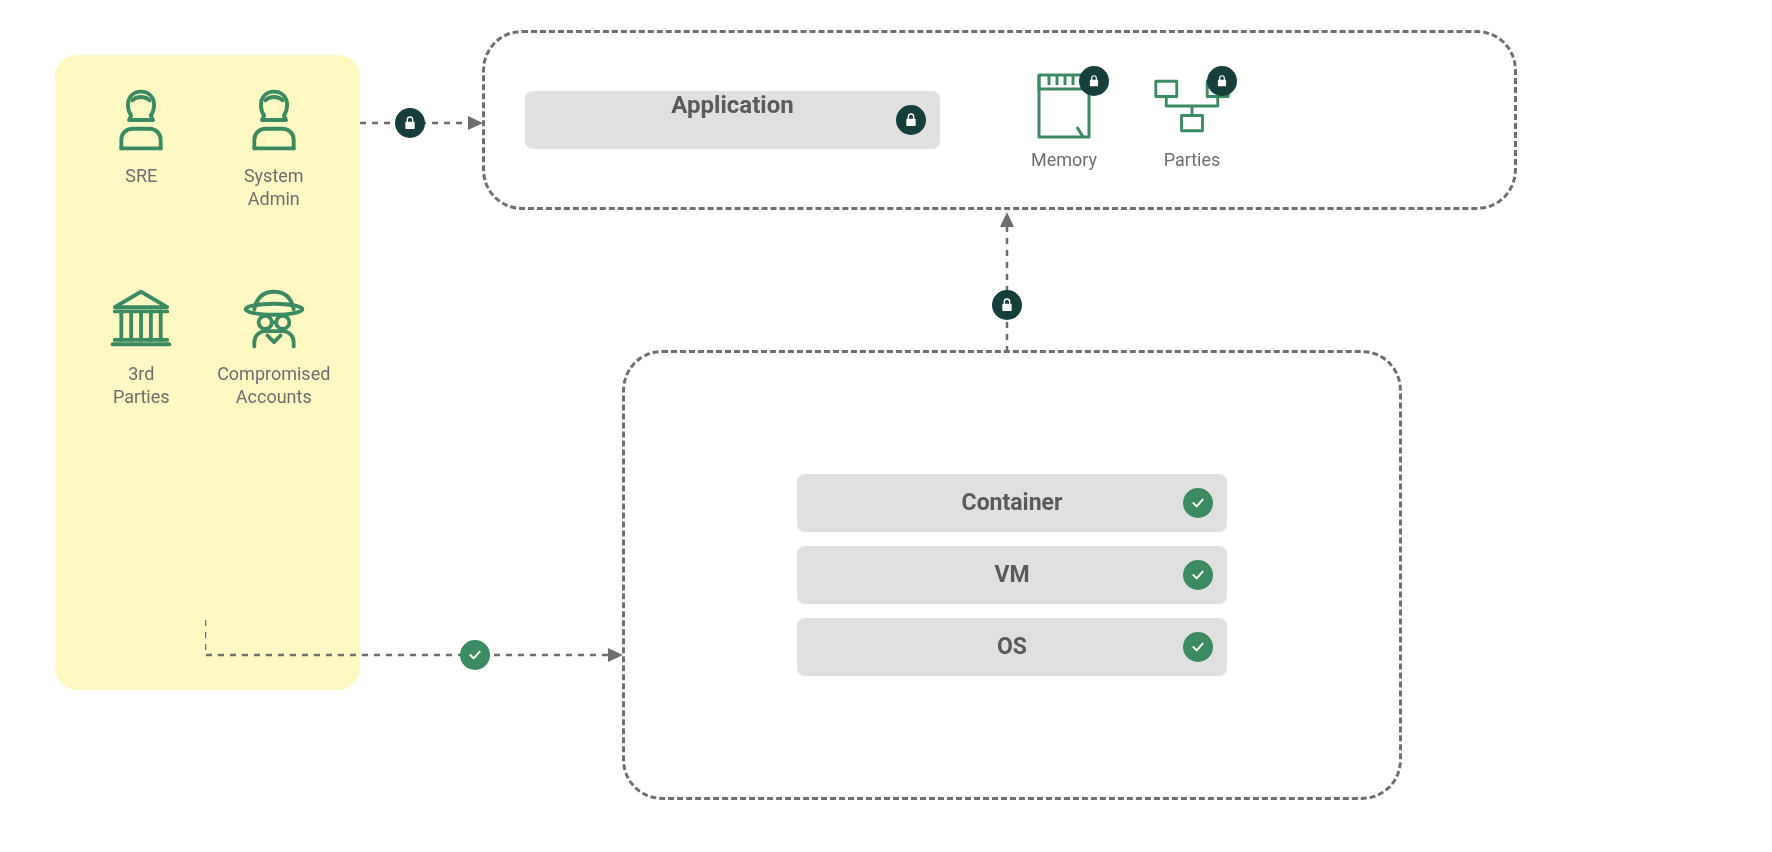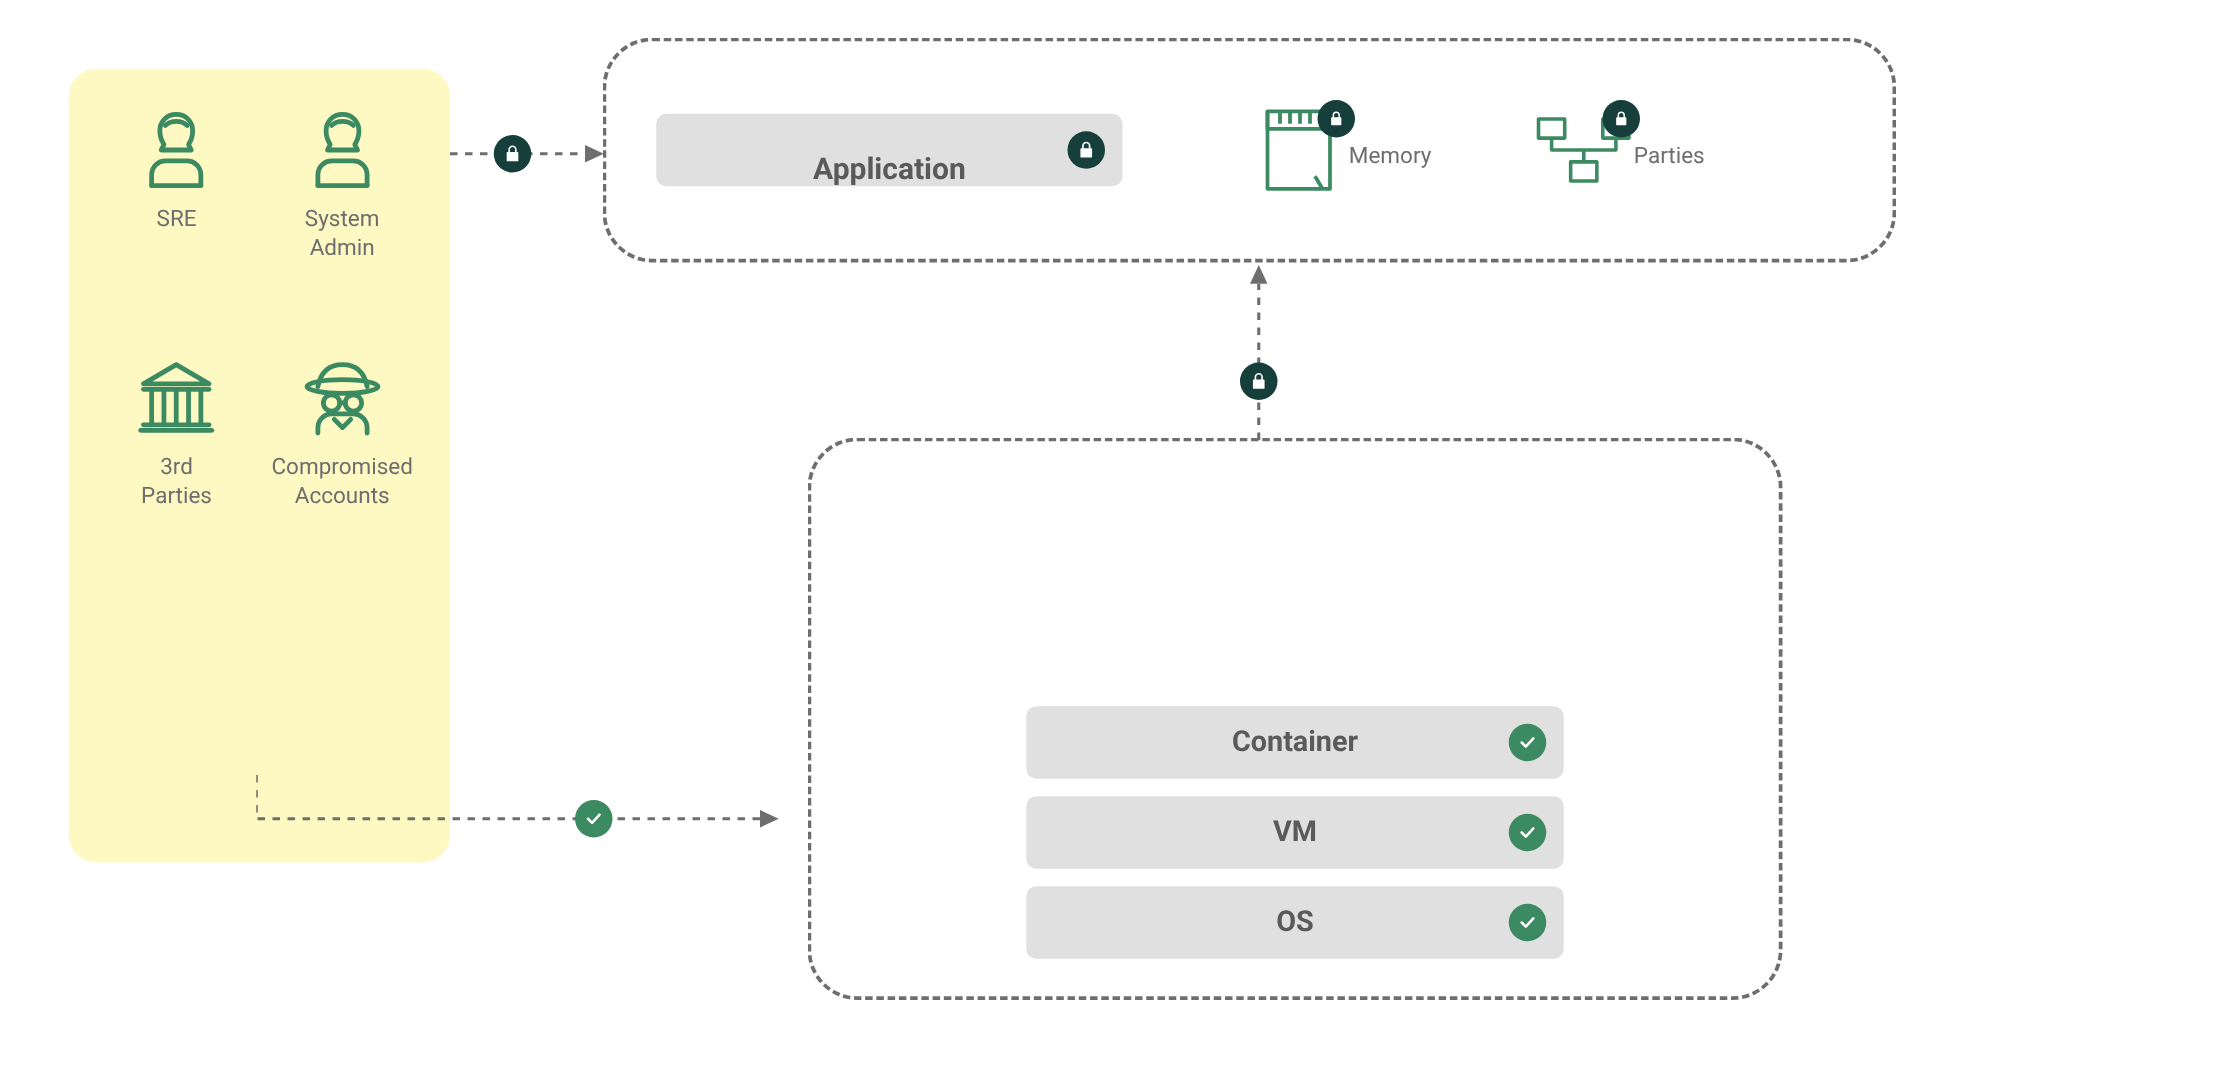--- a/index.html
+++ b/index.html
@@ -51,70 +51,71 @@
     left: 482px;
     top: 30px;
     width: 1035px;
     height: 180px;
     display: flex;
     align-items: center;
     padding: 0 40px;
   }
   .app-chip {
     position: relative;
-    width: 373px;
+    width: 415px;
     height: 58px;
     background: #e0e0e0;
     border-radius: 8px;
     display: flex;
-    align-items: flex-end;
+    align-items: flex-start;
     justify-content: center;
     font-weight: 700;
     font-size: 24px;
     color: #5a5a5a;
     margin-right: 60px;
   }
   .chip-lock {
     position: absolute;
     right: 14px;
     top: 50%;
     transform: translateY(-50%);
   }
   .resource-item {
     display: flex;
-    align-items: center;
-    margin: 0 41px;
+    flex-direction: column;
+    align-items: center;
+    margin: 0 24px;
     text-align: left;
   }
   .resource-icon-wrap {
     position: relative;
     width: 80px;
     height: 70px;
     display:flex;
     align-items:center;
     justify-content:center;
   }
   .resource-label {
     font-size: 18px;
     color: #6e6e6e;
     margin-top: 8px;
   }
   .resource-lock {
     position:absolute;
     right:-5px; top:-5px;
   }
   .bottom-box {
-    left: 646px;
+    left: 622px;
     top: 350px;
     width: 780px;
     height: 450px;
     display: flex;
     flex-direction: column;
     align-items: center;
-    justify-content: flex-end;
+    justify-content: center;
     gap: 14px;
     padding: 30px 80px;
   }
   .stack-chip {
     position: relative;
     width: 430px;
     min-height: 58px;
     background: #e0e0e0;
     border-radius: 8px;
     display: flex;

